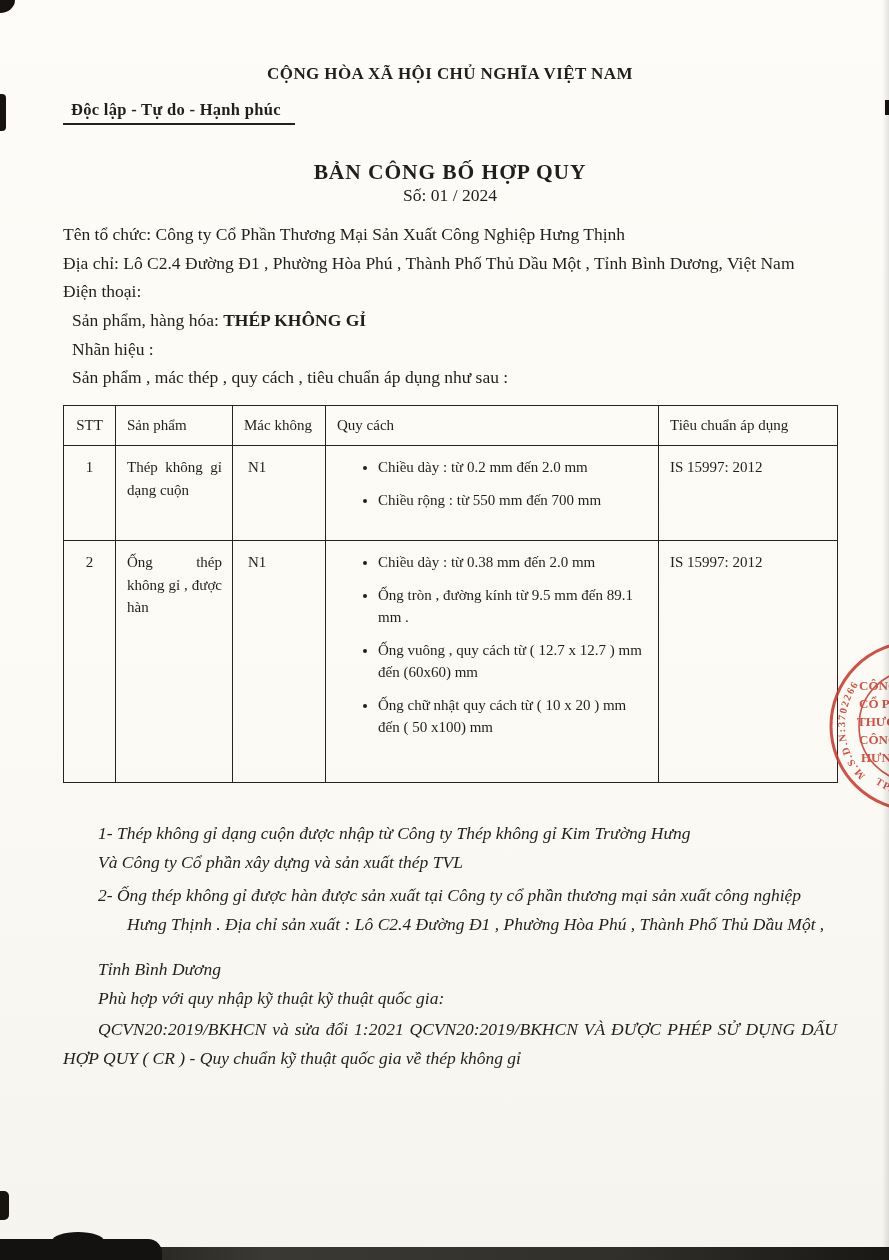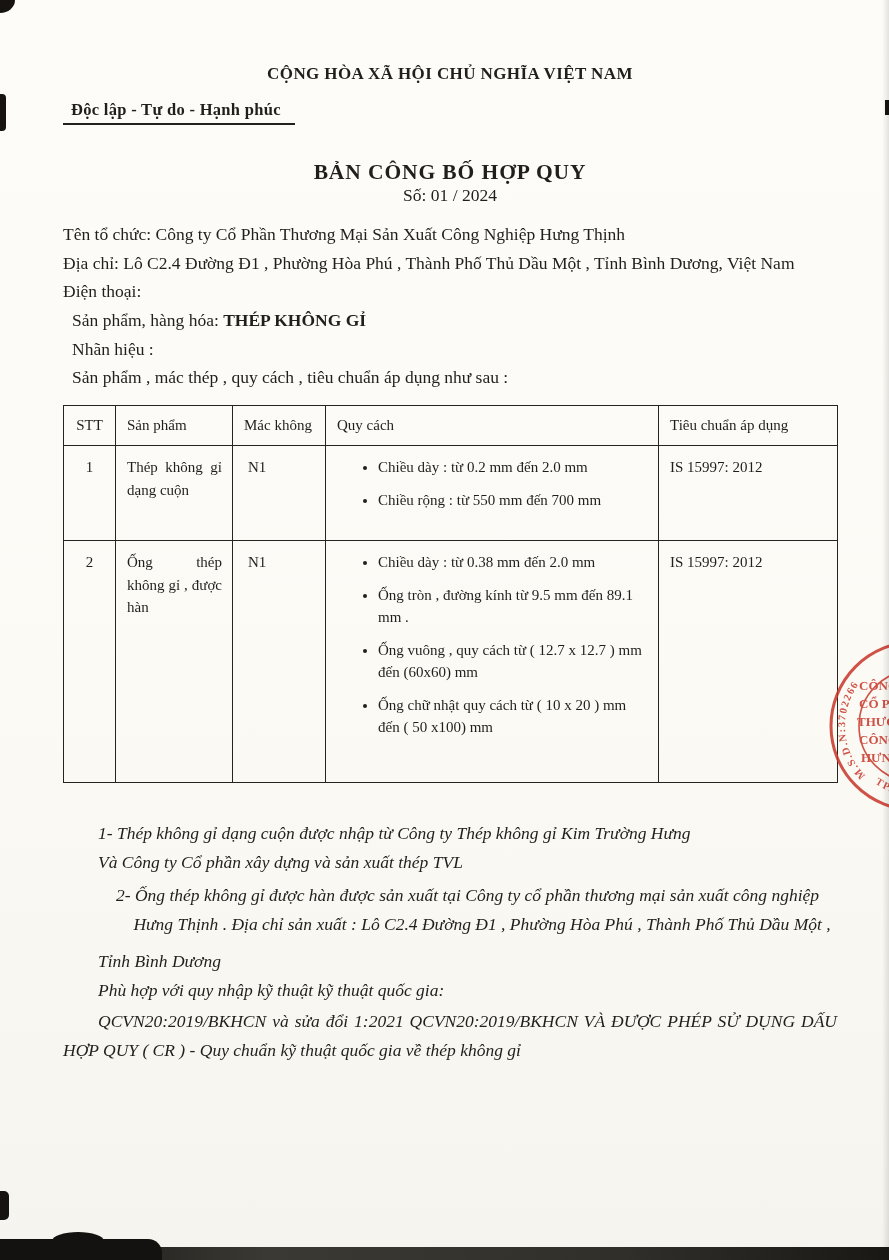--- a/index.html
+++ b/index.html
@@ -42,21 +42,21 @@
   .spec td.c-stt   { text-align: center; padding-left: 0; padding-right: 0; }
   .spec td.c-prod  { text-align: justify; padding-right: 10px; }
   .spec td.c-grade { padding-left: 15px; }
   .spec td.c-spec  { padding-left: 10px; padding-right: 14px; }
   ul.specs { margin: 0; padding-left: 42px; list-style: disc; }
   ul.specs li { margin-bottom: 10px; line-height: 1.5; }
   ul.specs li:last-child { margin-bottom: 0; }
 
   .notes { margin-top: 36px; font-size: 17.5px; line-height: 1.66; font-style: italic; }
   .note-1 { margin-left: 35px; white-space: pre-line; margin-bottom: 4px; }
-  .note-2 { padding-left: 64px; text-indent: -29px; margin-bottom: 8px; text-align: center; }
+  .note-2 { padding-left: 64px; text-indent: -29px; margin-bottom: 16px; }
   .note-3, .note-4 { margin-left: 35px; }
   .note-5 { text-indent: 35px; text-align: justify; margin-top: 2px; }
 
   
   .stamp { position: absolute; left: 827px; top: 634px; opacity: .86; }
   .st-ring { fill: none; stroke: #c8372a; stroke-width: 3; }
   .st-ring.thin { stroke-width: 1.6; }
   .st-ring-text { fill: #c8372a; font-size: 10.5px; font-weight: bold; letter-spacing: 1.4px;
                   font-family: "Liberation Serif", serif; }
   .st-center { fill: #c8372a; font-size: 13px; font-weight: bold; font-family: "Liberation Serif", serif; }

